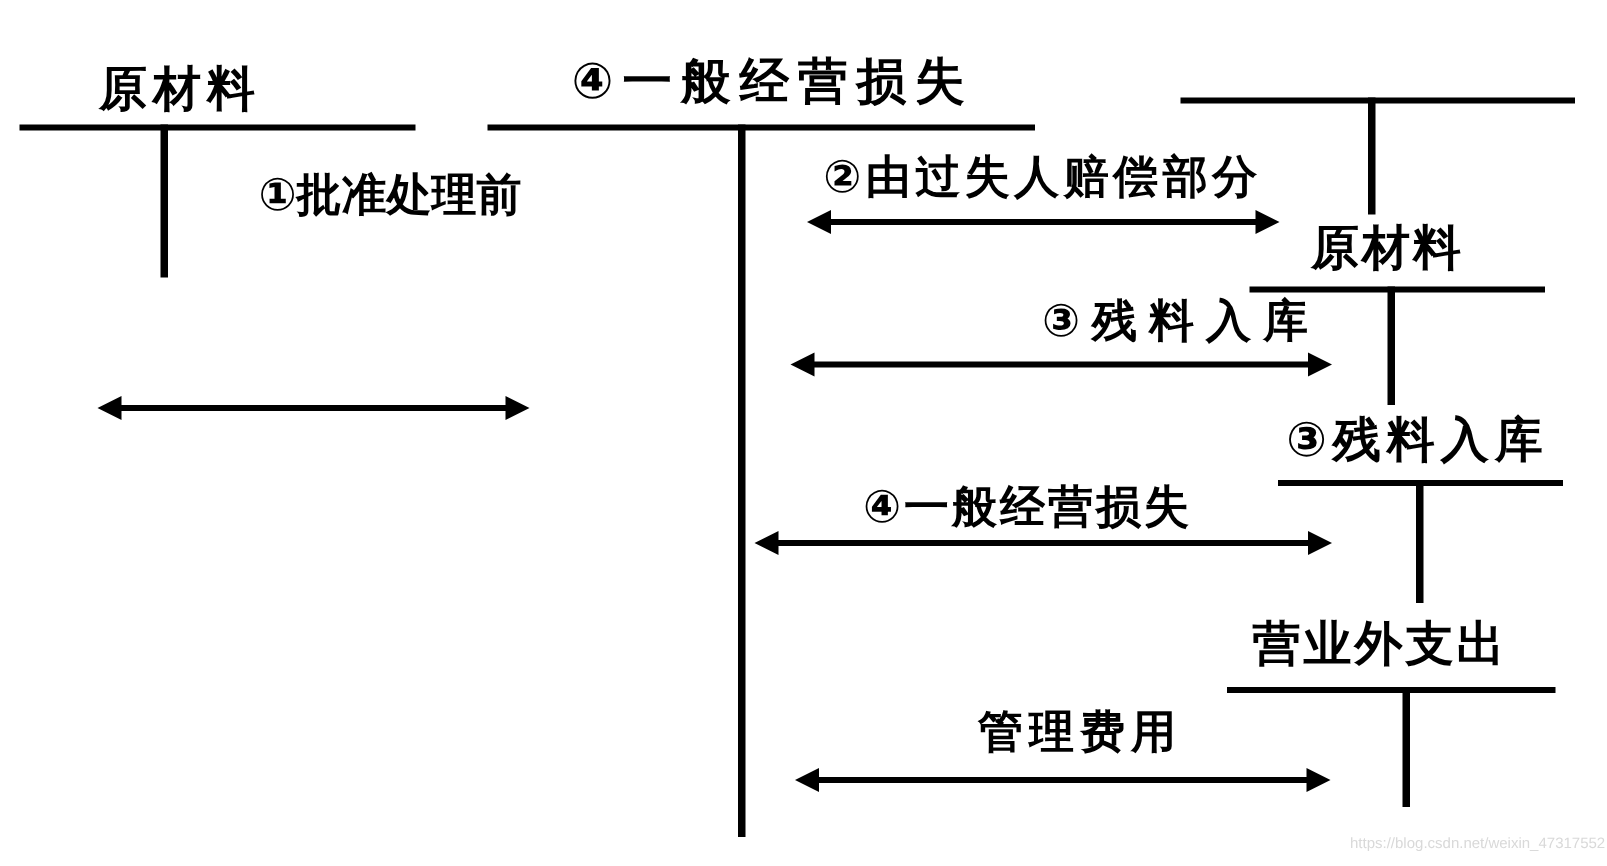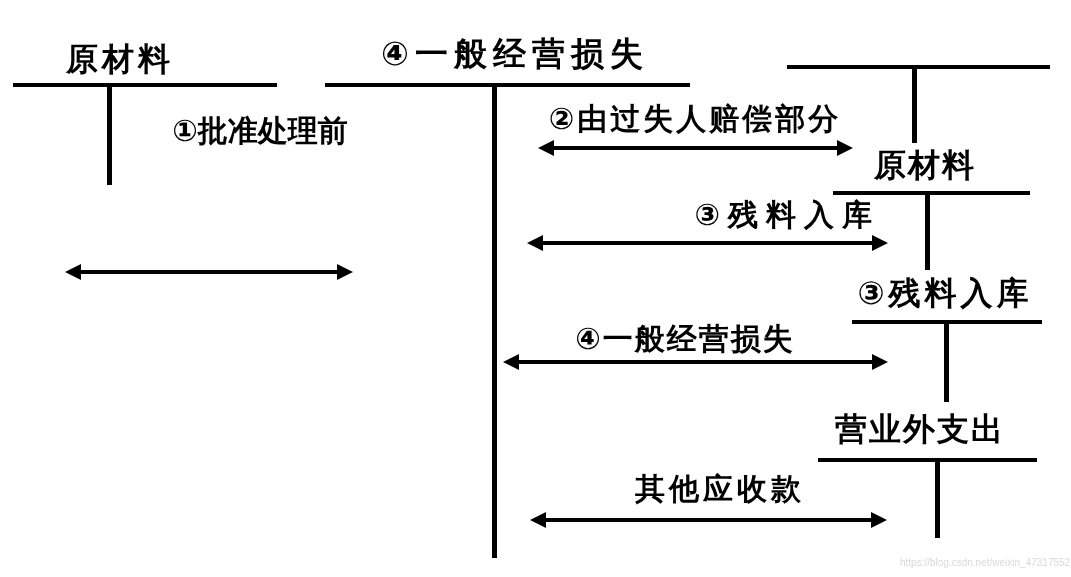--- a/index.html
+++ b/index.html
@@ -126,21 +126,21 @@
     <span class="ah right"></span>
   </div>
 
   <div class="flow-label" style="left:540px; top:322px; width:290px; font-size:30px; letter-spacing:2px;">④一般经营损失</div>
   <div class="arrow" style="left:503px; top:353px; width:385px;">
     <span class="ah left"></span>
     <span class="shaft"></span>
     <span class="ah right"></span>
   </div>
 
-  <div class="flow-label" style="left:610px; top:472px; width:220px; font-size:30px; letter-spacing:4px;">其他应收款</div>
+  <div class="flow-label" style="left:610px; top:472px; width:220px; font-size:30px; letter-spacing:4px;">管理费用</div>
   <div class="arrow" style="left:530px; top:511px; width:357px;">
     <span class="ah left"></span>
     <span class="shaft"></span>
     <span class="ah right"></span>
   </div>
 
   <div class="watermark" style="left:900px; top:557px; width:168px;">https://blog.csdn.net/weixin_47317552</div>
 
 </div>
 

